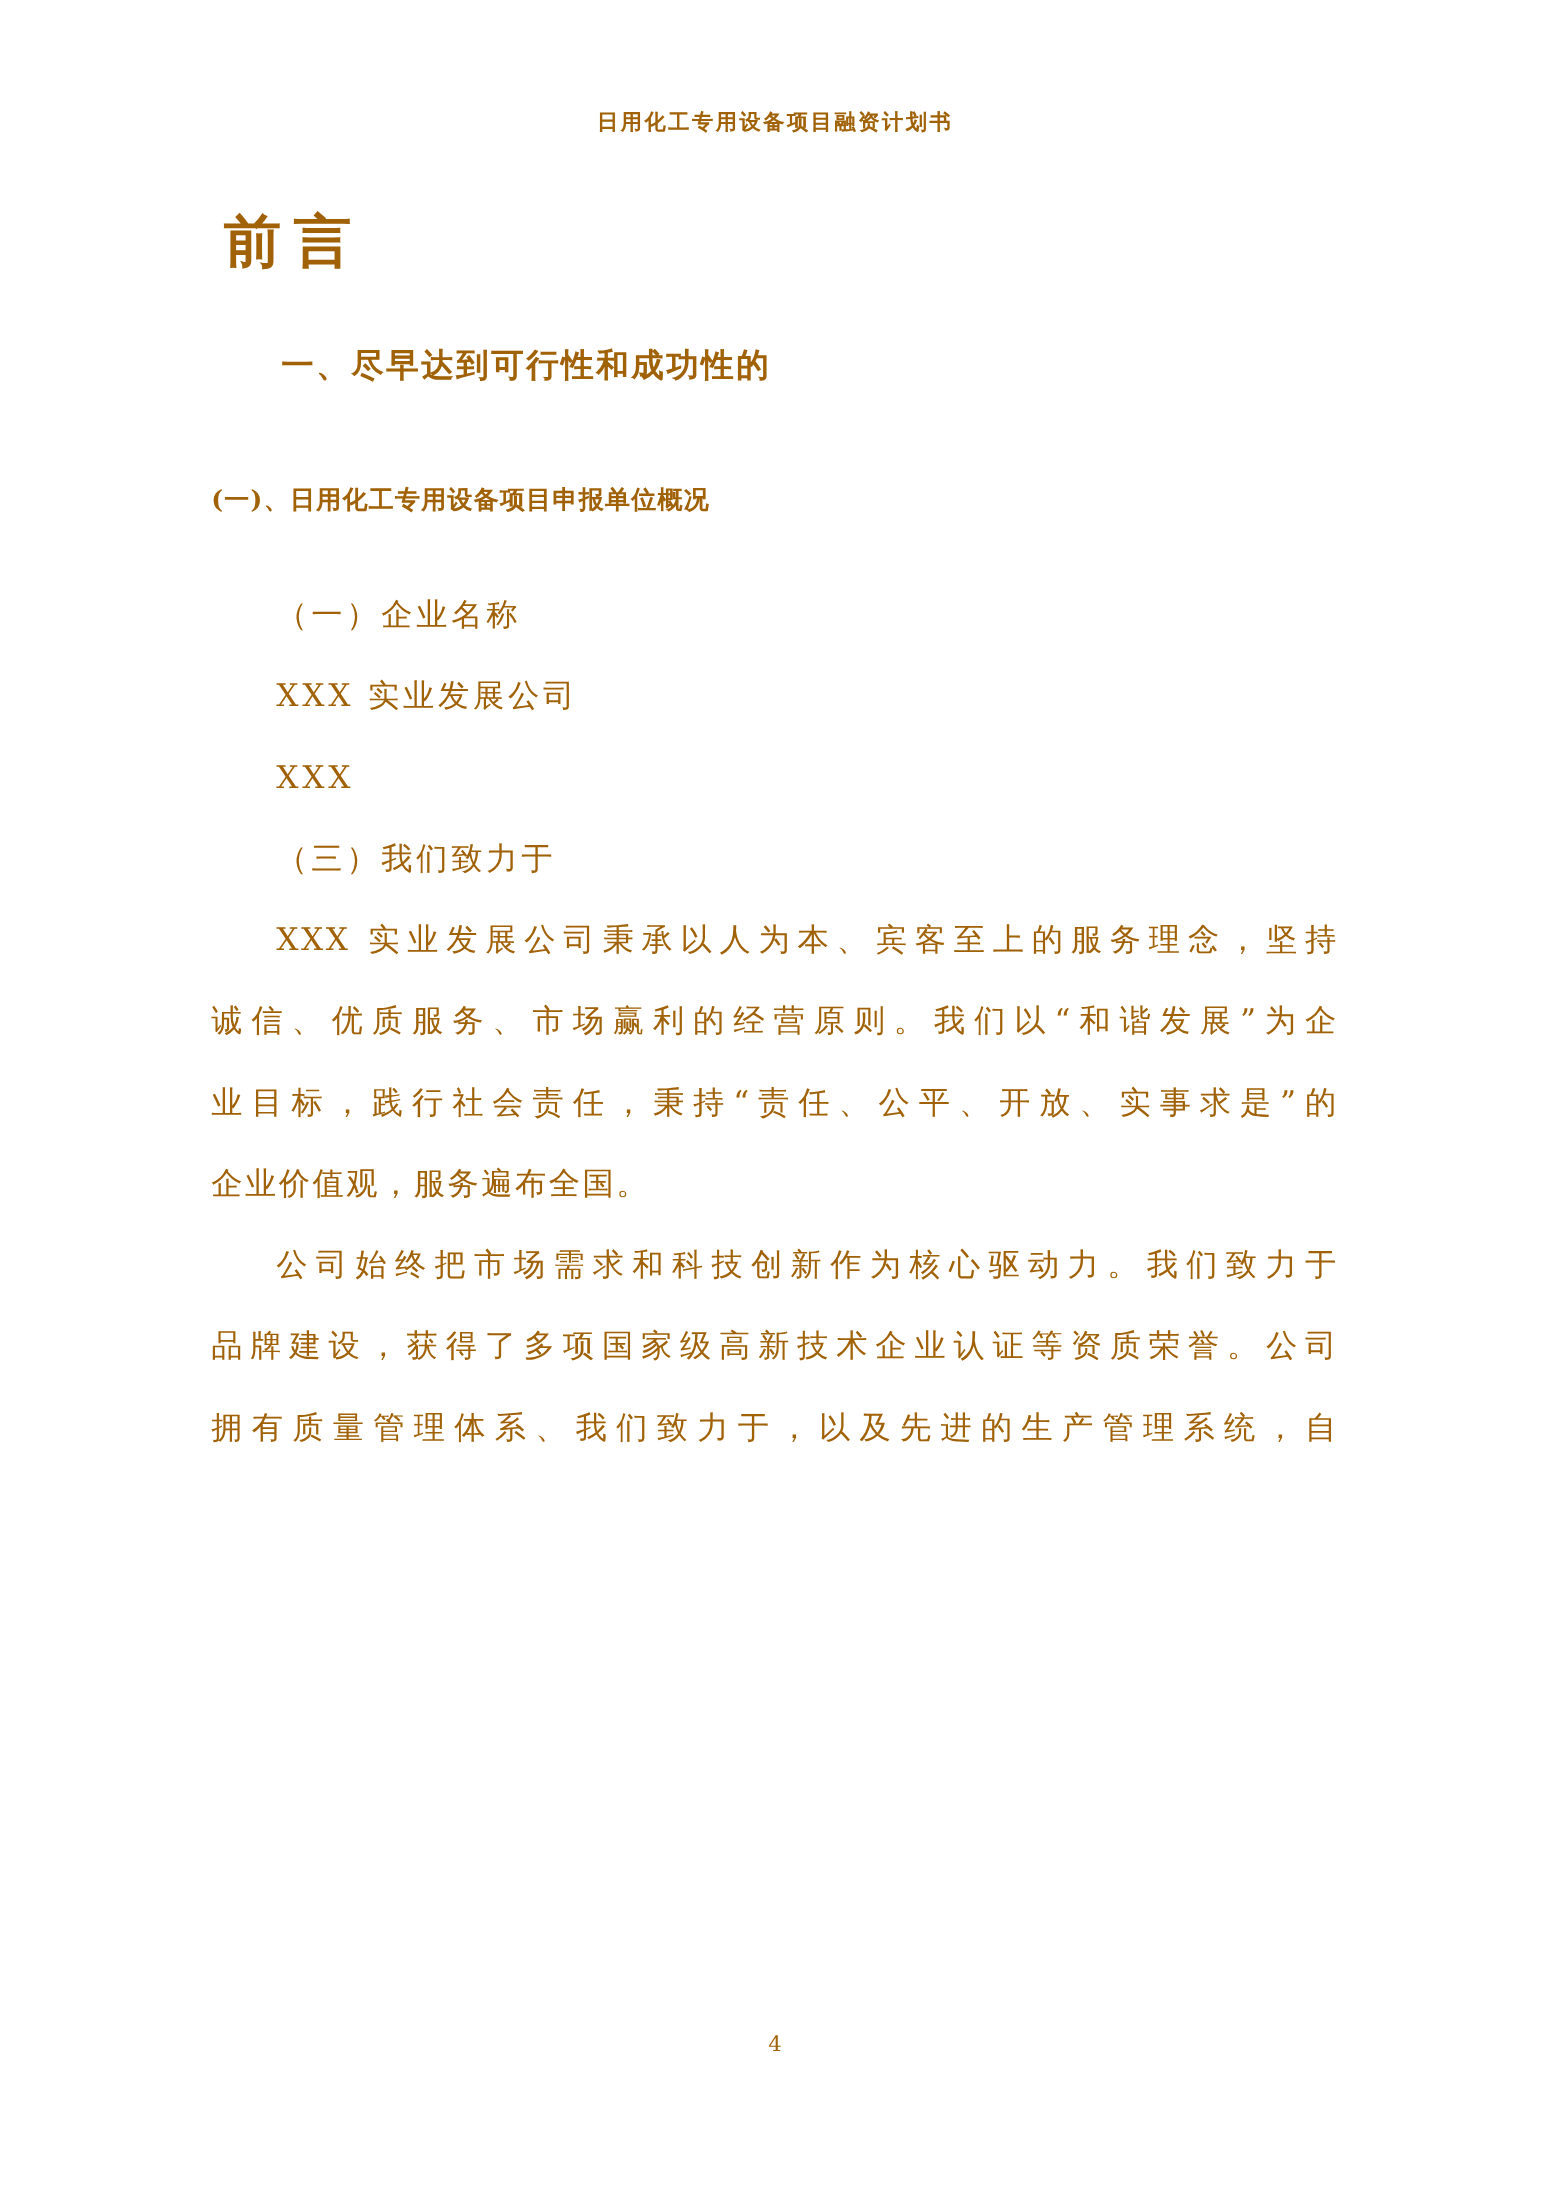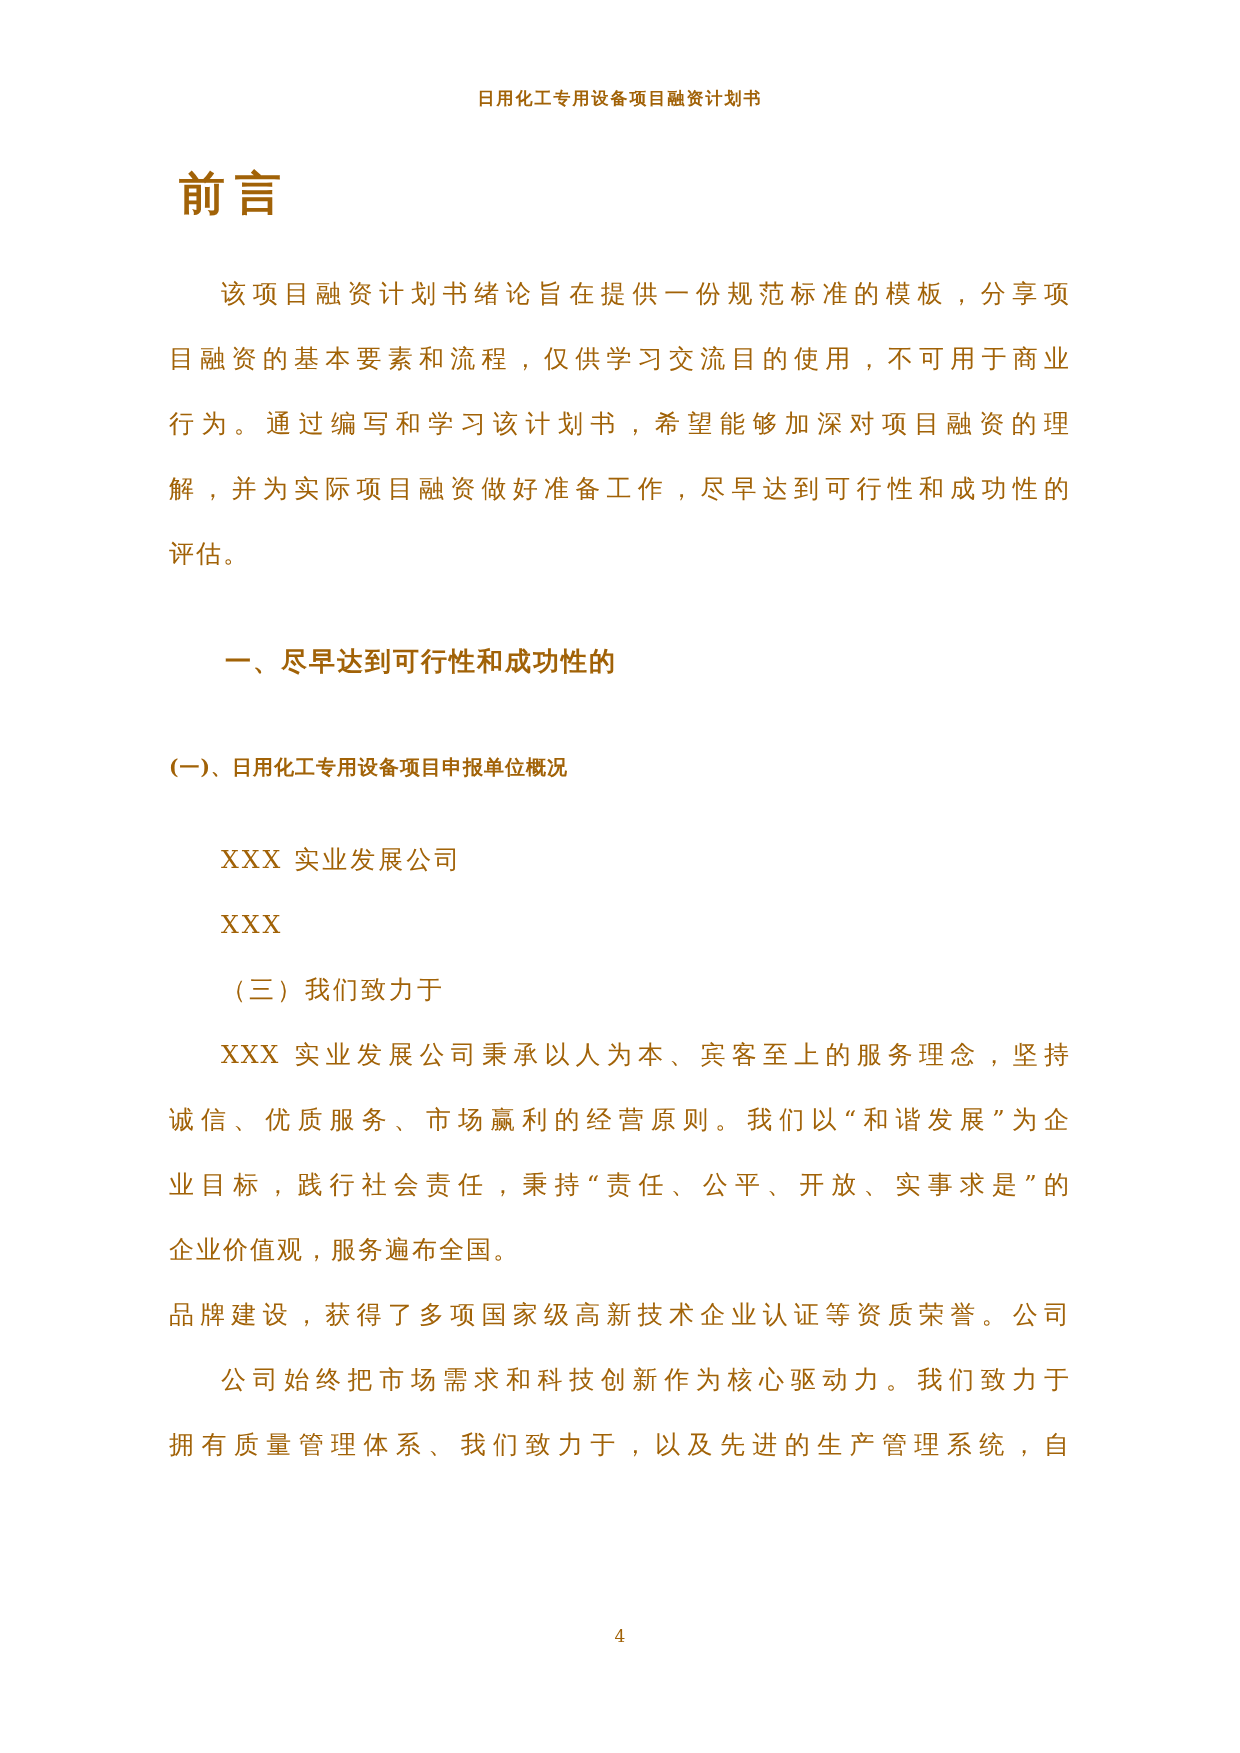--- a/index.html
+++ b/index.html
@@ -85,47 +85,41 @@
 </head>
 <body>
 
 <div class="page">
   <div class="content">
 
     <div class="doc-header">日用化工专用设备项目融资计划书</div>
 
     <div class="doc-title">前言</div>
 
-    <div class="para p1">
-      <div class="line indent">该项目融资计划书绪论旨在提供一份规范标准的模板，分享项</div>
-      <div class="line">目融资的基本要素和流程，仅供学习交流目的使用，不可用于商业</div>
-      <div class="line">行为。通过编写和学习该计划书，希望能够加深对项目融资的理</div>
-      <div class="line">解，并为实际项目融资做好准备工作，尽早达到可行性和成功性的</div>
-      <div class="line last">评估。</div>
-    </div>
 
     <div class="heading-1">一、尽早达到可行性和成功性的</div>
 
     <div class="heading-2">(一)、日用化工专用设备项目申报单位概况</div>
 
     <div class="items">
+      <div class="item-line">（一）企业名称</div>
       <div class="item-line">XXX 实业发展公司</div>
       <div class="item-line">XXX</div>
       <div class="item-line">（三）我们致力于</div>
     </div>
 
     <div class="para">
       <div class="line indent">XXX 实业发展公司秉承以人为本、宾客至上的服务理念，坚持</div>
       <div class="line">诚信、优质服务、市场赢利的经营原则。我们以“和谐发展”为企</div>
       <div class="line">业目标，践行社会责任，秉持“责任、公平、开放、实事求是”的</div>
       <div class="line last">企业价值观，服务遍布全国。</div>
     </div>
 
     <div class="para">
+      <div class="line indent">公司始终把市场需求和科技创新作为核心驱动力。我们致力于</div>
       <div class="line">品牌建设，获得了多项国家级高新技术企业认证等资质荣誉。公司</div>
-      <div class="line indent">公司始终把市场需求和科技创新作为核心驱动力。我们致力于</div>
       <div class="line">拥有质量管理体系、我们致力于，以及先进的生产管理系统，自</div>
     </div>
 
   </div>
 
   <div class="page-footer">4</div>
 </div>
 
 </body></html>

